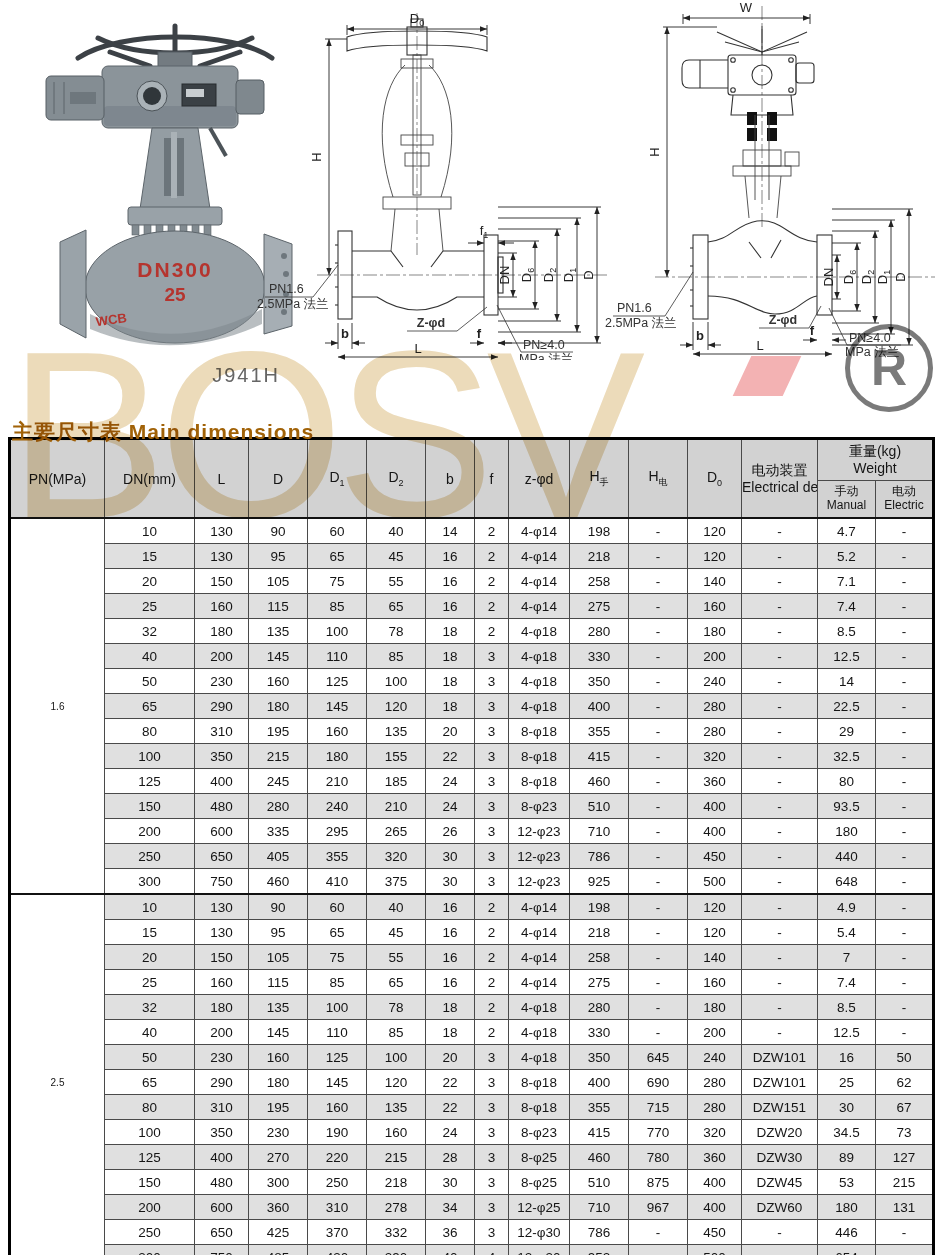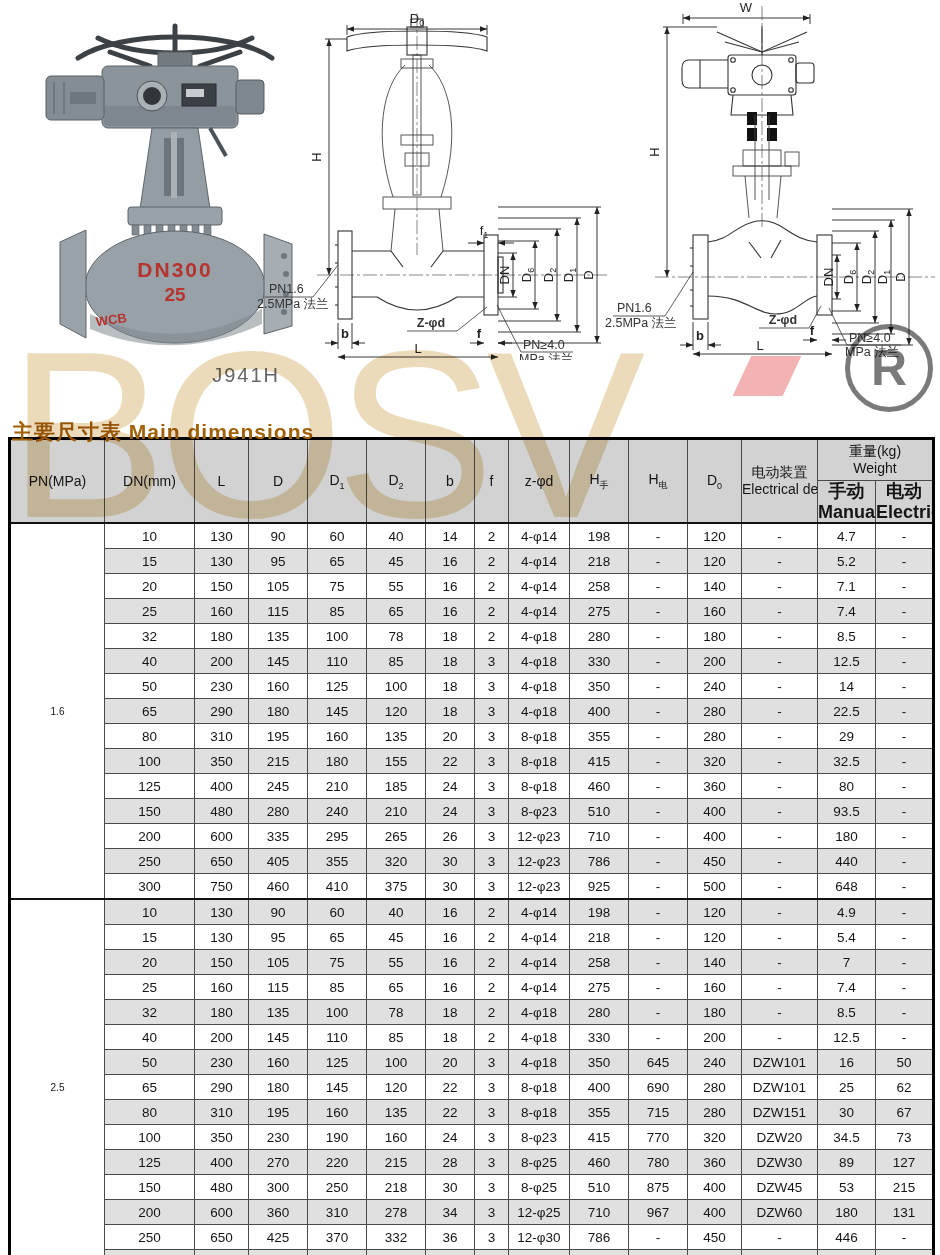--- a/index.html
+++ b/index.html
@@ -40,21 +40,21 @@
     color:#a16207;z-index:2;letter-spacing:1px;}
 
   
   table.dims{position:absolute;left:8px;top:437px;width:924px;z-index:1;
     border-collapse:collapse;table-layout:fixed;text-align:center;
     font-size:13.5px;color:#151515;border:3px solid #000;}
   table.dims th,table.dims td{border:1px solid #4a4a4a;padding:0;vertical-align:middle;
     overflow:hidden;white-space:nowrap;}
   table.dims thead th{background:var(--header-bg,#d2d2d2);font-weight:normal;font-size:14px;}
   table.dims thead tr:first-child th{height:40px;}
-  table.dims thead tr:last-child th{height:36px;font-weight:bold;font-size:18px;line-height:1.15;}
+  table.dims thead tr:last-child th{height:36px;font-weight:normal;font-size:12px;line-height:1.15;}
   table.dims thead th.span2{font-weight:normal;}
   table.dims tbody td{height:24px;}
   table.dims tbody tr.alt td{background:var(--row-alt-bg,#e0e0e0);}
   table.dims tbody tr.sec td{border-top:2px solid #111;}
   table.dims tbody tr:first-child td{border-top:2px solid #111;}
   table.dims td.pncell{background:#fff !important;font-size:10px;}
   table.dims sub{font-size:9px;}
   .twolines{line-height:1.2;white-space:normal;font-size:13.5px;}
 </style>
 </head>

